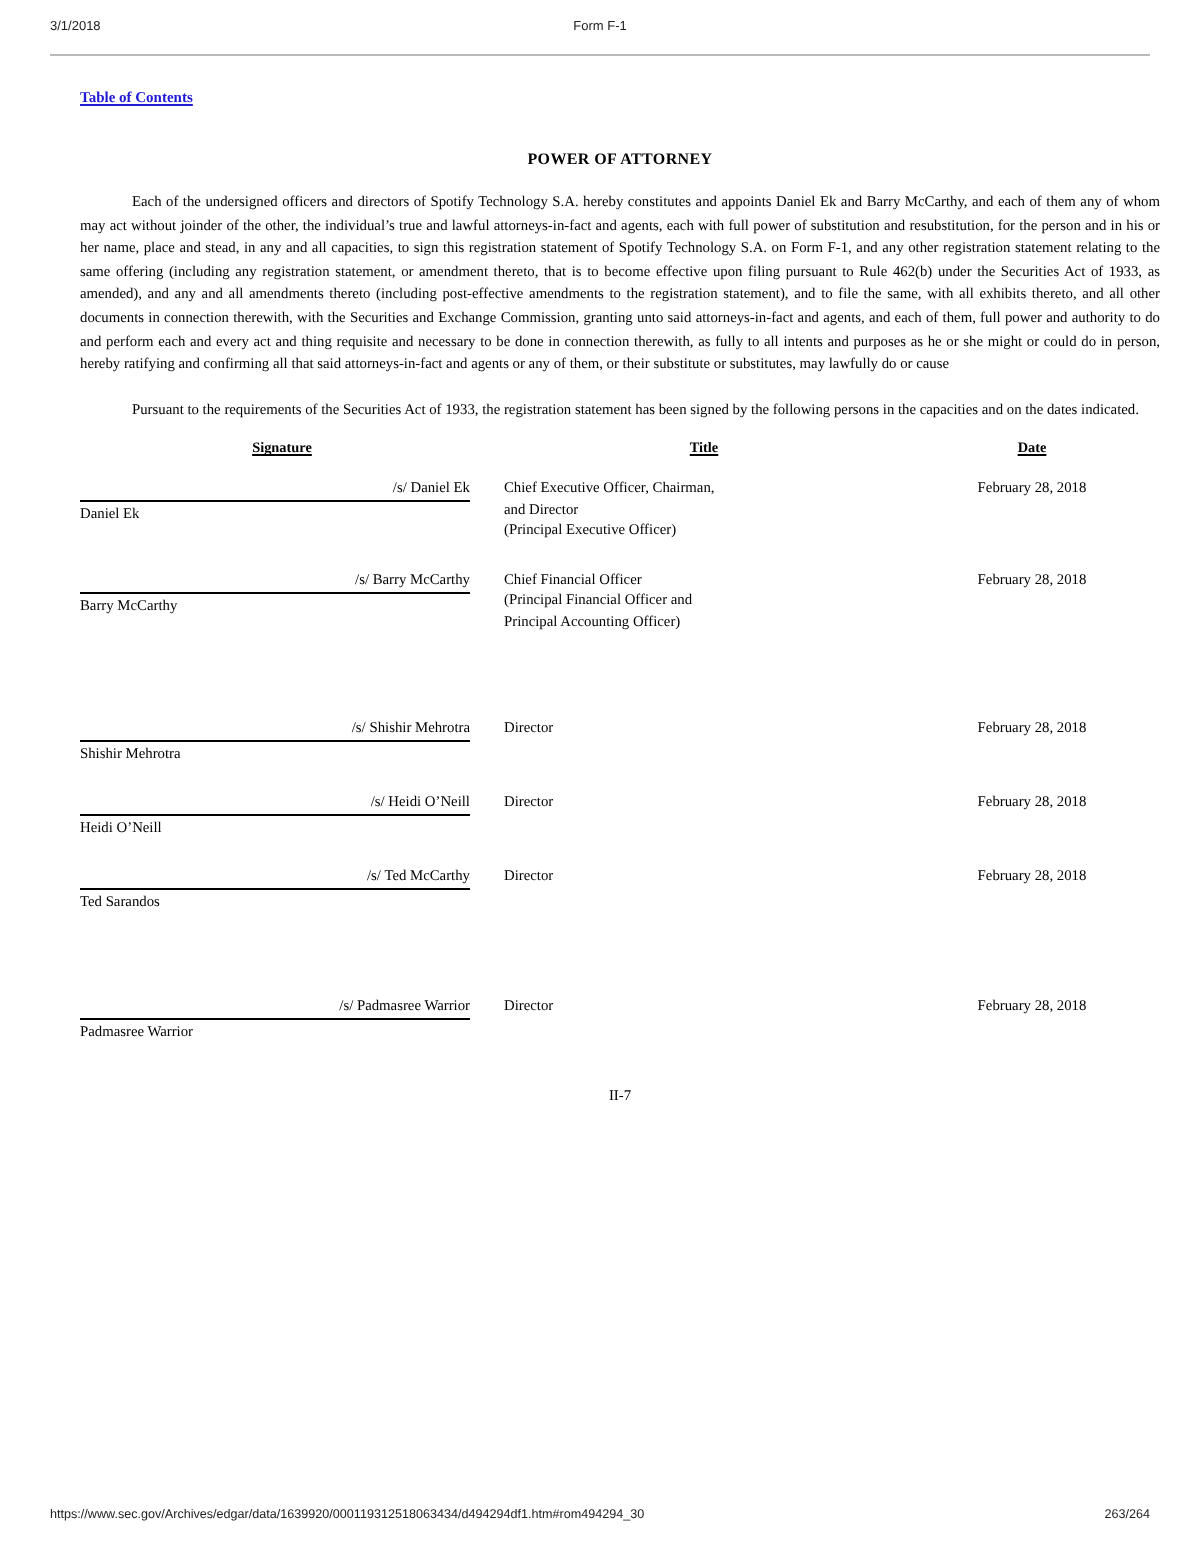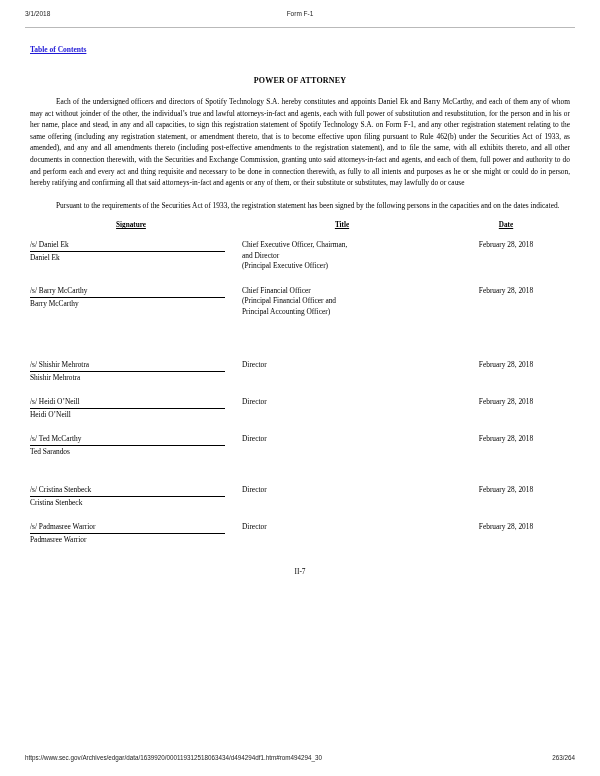--- a/index.html
+++ b/index.html
@@ -47,21 +47,21 @@
     left: 25px;
     right: 25px;
     height: 1px;
     background: #b9b9b9;
   }
 
   
   .page {
     position: absolute;
     top: 38px;
-    left: 30px;
+    left: 40px;
     width: 540px;
   }
 
   .toc-link {
     display: inline-block;
     font-family: "Liberation Serif", serif;
     font-size: 7.5px;
     font-weight: bold;
     color: #2019d6;
     text-decoration: underline;
@@ -117,20 +117,21 @@
   .sig-row td { padding-bottom: 0; }
 
   .sig-cell {
     width: 195px;
   }
   .sig-script {
     font-size: 7.4px;
     line-height: 10px;
     padding-bottom: 1px;
     white-space: nowrap;
+    text-align: right;
   }
   .sig-rule {
     border-bottom: 1px solid #000;
     height: 0;
     width: 195px;
     margin-bottom: 1px;
   }
   .sig-name {
     font-size: 7.4px;
     line-height: 10px;
@@ -309,34 +310,20 @@
             <div>Director</div>
           </td>
           <td class="date-cell">February 28, 2018</td>
         </tr>
         <tr class="row-spacer">
           <td colspan="4"></td>
         </tr>
         <tr class="row-spacer">
           <td colspan="4"></td>
         </tr>
-        <tr class="sig-row">
-          <td>
-            <div class="sig-cell">
-              <div class="sig-script">/s/ Cristina Stenbeck</div>
-              <div class="sig-rule"></div>
-              <div class="sig-name">Cristina Stenbeck</div>
-            </div>
-          </td>
-          <td></td>
-          <td class="title-cell">
-            <div>Director</div>
-          </td>
-          <td class="date-cell">February 28, 2018</td>
-        </tr>
         <tr class="row-spacer">
           <td colspan="4"></td>
         </tr>
         <tr class="sig-row">
           <td>
             <div class="sig-cell">
               <div class="sig-script">/s/ Padmasree Warrior</div>
               <div class="sig-rule"></div>
               <div class="sig-name">Padmasree Warrior</div>
             </div>

